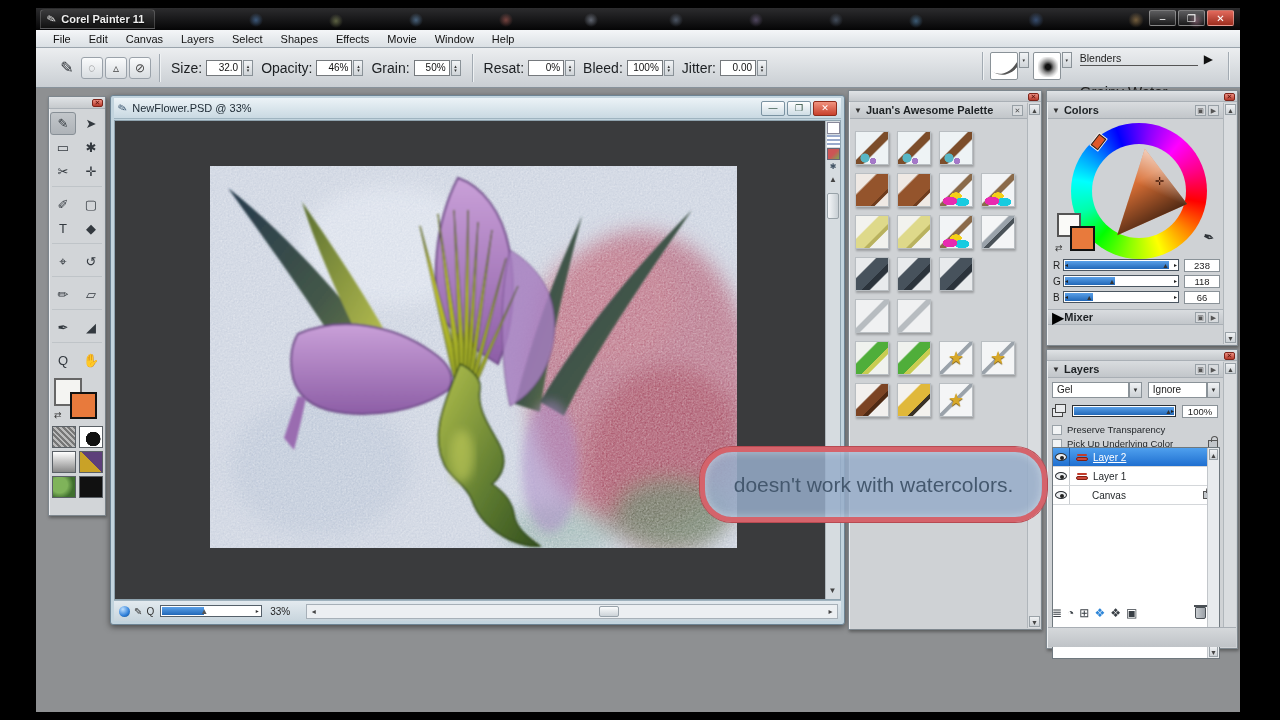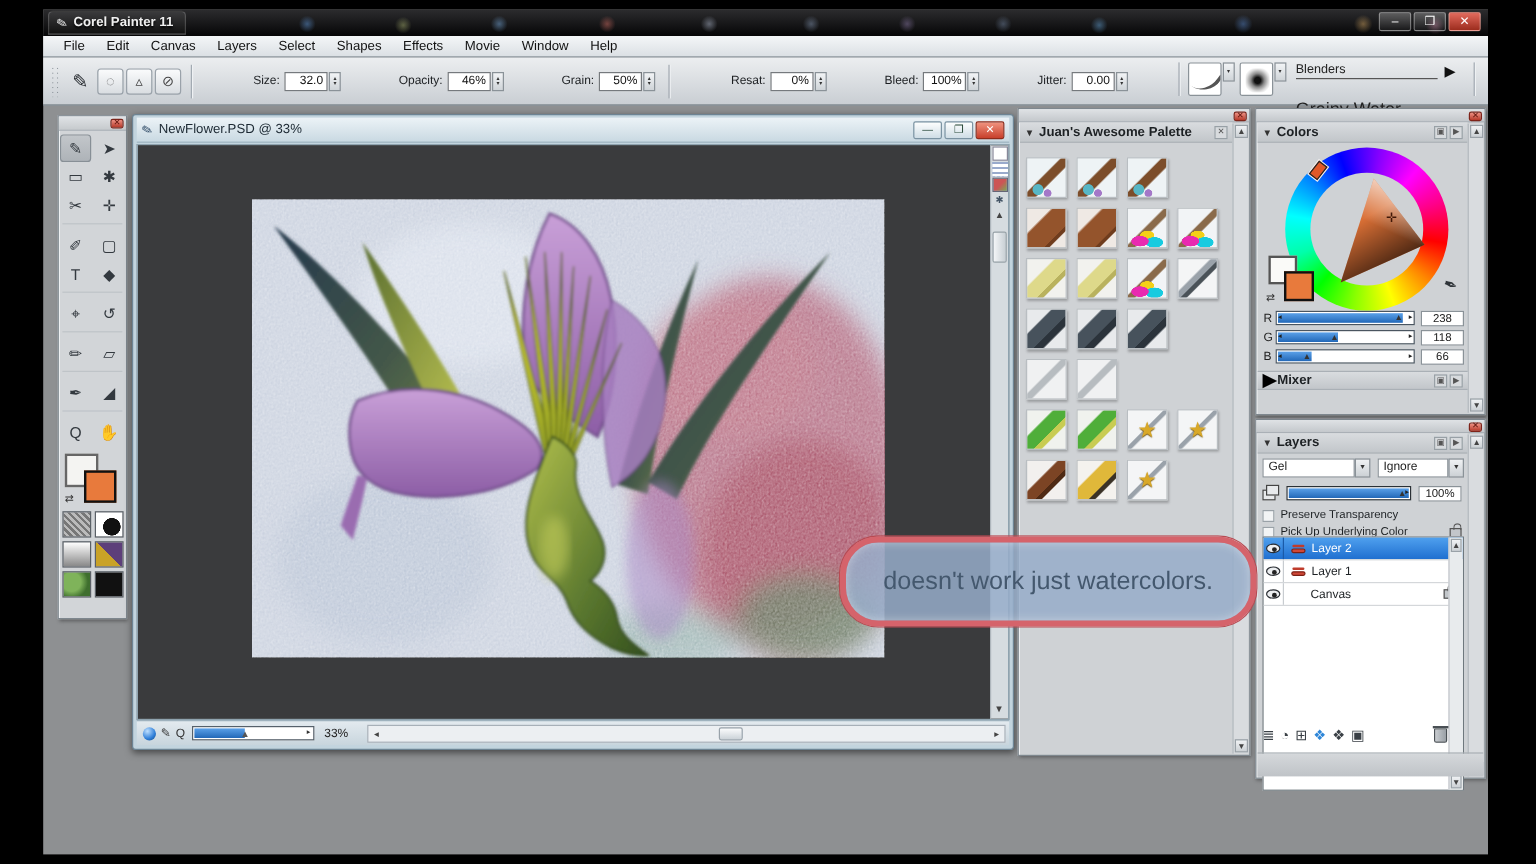--- a/index.html
+++ b/index.html
@@ -51,21 +51,21 @@
   .grip { width:7px; height:26px; margin:0 5px 0 6px;
     background-image:radial-gradient(circle 1px, #7c858c 55%, transparent 60%);
     background-size:4px 4px; }
   .pb-tool { width:26px; height:26px; display:flex; align-items:center; justify-content:center;
     font-size:16px; color:#2a2e33; }
   .pb-btn { width:22px; height:22px; margin:0 1px; border:1px solid #9aa2aa; border-radius:3px;
     background:linear-gradient(#fafbfc,#d9dde1); display:flex; align-items:center; justify-content:center;
     font-size:12px; color:#444; }
   .pb-sep { width:1px; height:28px; background:#a2aab2; margin:0 7px; box-shadow:1px 0 0 #eef1f3; }
   .pb-field { display:flex; align-items:center; margin:0 4px; }
-  .pb-label { font-size:10px; color:#1c1f22; margin-right:4px;margin-left:40px; }
+  .pb-label { font-size:14px; color:#1c1f22; margin-right:4px; }
   .pb-box { width:36px; height:16px; background:#fff; border:1px solid #75797d;
     font-size:10px; color:#111; text-align:right; padding:1px 3px 0 0; }
   .spin { width:10px; height:16px; margin-left:1px; border:1px solid #8a9298;
     background:linear-gradient(#f2f4f6,#cfd4d8); display:flex; flex-direction:column;
     align-items:center; justify-content:center; font-size:5px; line-height:4px; color:#333; }
   .brush-selector { position:absolute; right:4px; top:4px; height:32px; display:flex; align-items:flex-start; }
   .preview-tile { width:28px; height:28px; background:#fff; border:1px solid #8a9298; border-radius:2px;
     position:relative; overflow:hidden; }
   .stroke-curve { position:absolute; left:4px; top:3px; width:20px; height:22px;
     border-right:3px solid #555; border-radius:0 0 18px 0; transform:rotate(35deg); }
@@ -225,21 +225,21 @@
   .list-scroll { position:absolute; right:0; top:0; bottom:0; width:12px; background:#e8ebed; border-left:1px solid #c2c6ca; }
   .layer-row { position:relative; height:19px; border-bottom:1px solid #d4d7da; display:flex; align-items:center; }
   .layer-row.selected { background:linear-gradient(#4fa0ee,#1f6fd0); }
   .eye-cell { width:17px; height:100%; border-right:1px solid #c8ccd0; display:flex; align-items:center; justify-content:center; }
   .layer-row.selected .eye-cell { border-right-color:#1a5aa8; }
   .eye { width:12px; height:8px; border:1px solid #2a2e33; border-radius:50%; background:#eceef0; position:relative; }
   .eye::after { content:""; position:absolute; left:3.5px; top:1.5px; width:4px; height:4px; border-radius:50%; background:#222; }
   .stack3 { width:12px; height:4px; border-radius:2px; background:#d04838; border:1px solid #7c1f14;
     box-shadow:0 -4px 0 -1px #c03c2c, 0 -8px 0 -2px #e06048; margin:4px 5px 0 6px; }
   .layer-name { font-size:10px; color:#1d2124; }
-  .layer-row.selected .layer-name { color:#fff; }
+  .layer-row.selected .layer-name { color:#fff;text-decoration:underline; }
   .row-lock { position:absolute; right:6px; top:5px; }
   .lyr-iconbar { position:absolute; left:5px; right:17px; bottom:26px; height:18px; display:flex; align-items:center; gap:5px; }
   .li-ico { font-size:12px; color:#3a4046; }
   .li-ico.water { color:#2e86d8; }
   .trash { position:relative; width:11px; height:12px; border:1px solid #4a5055; border-radius:1px 1px 2px 2px;
     background:linear-gradient(90deg,#c8ccd0,#9aa0a6); margin-left:auto; margin-right:14px; }
   .trash::before { content:""; position:absolute; left:-2px; top:-3px; width:13px; height:2px; background:#4a5055; }
   .lyr-footer { position:absolute; left:1px; right:1px; bottom:1px; height:20px;
     background:linear-gradient(#d5d8db,#bfc3c7); border-top:1px solid #a8aeb4; }
 
@@ -719,16 +719,16 @@
         <div class="li-ico">⊞</div>
         <div class="li-ico water">❖</div>
         <div class="li-ico">❖</div>
         <div class="li-ico">▣</div>
         <div class="trash"></div>
       </div>
     <div class="lyr-footer"></div>
   </div>
 
   <div class="caption">
-    <div>doesn't work just watercolors.</div>
+    <div>doesn't work with watercolors.</div>
   </div>
 
 </div>
 
 </body></html>

